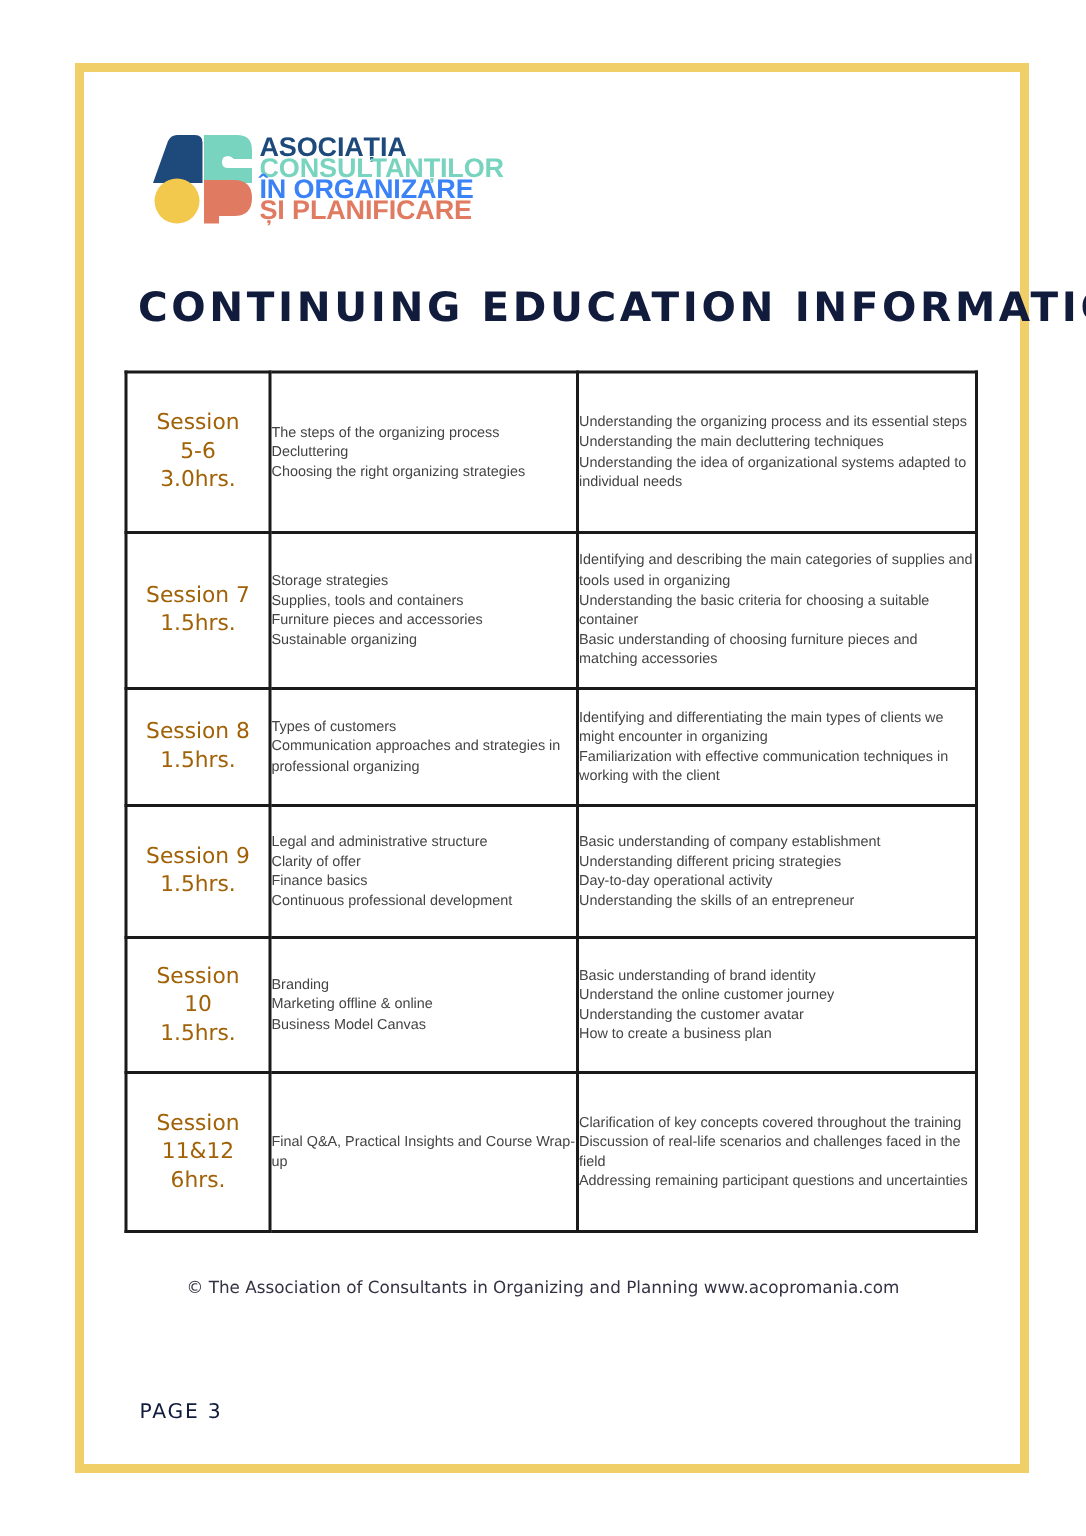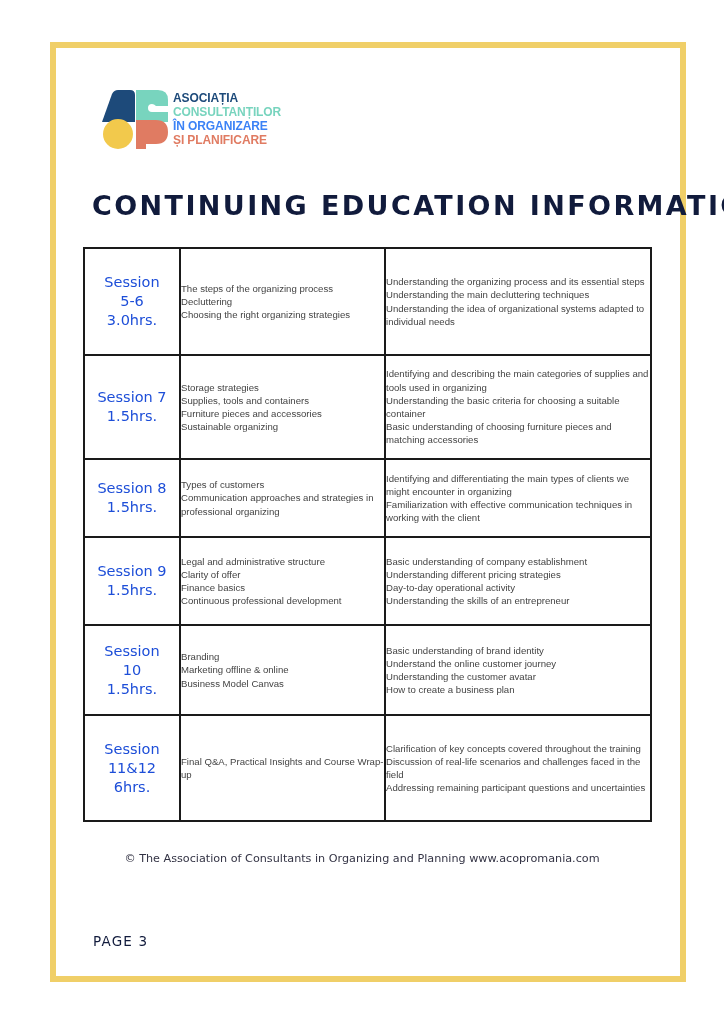--- a/index.html
+++ b/index.html
@@ -35,21 +35,21 @@
     position: absolute;
     left: 0;
     top: 0;
   }
   .logo-text {
     position: absolute;
     left: 73px;
     top: 3px;
     font-family: "Liberation Sans", sans-serif;
     font-weight: bold;
-    font-size: 12px;
+    font-size: 18px;
     line-height: 14px;
     letter-spacing: -0.1px;
   }
   .logo-text div { white-space: nowrap; }
   .lt1 { color: #1d4a7a; }
   .lt2 { color: #78d4be; text-align: right; }
   .lt3 { color: #3b82f6; }
   .lt4 { color: #e07b62; }
 
   .title {
@@ -78,21 +78,21 @@
     padding: 0;
   }
   col.c1 { width: 96px; }
   col.c2 { width: 205px; }
   col.c3 { width: 266px; }
   td.sess {
     text-align: center;
     font-family: "DejaVu Sans", sans-serif;
     font-size: 14.5px;
     line-height: 19px;
-    color: #1d4ed8;
+    color: #a16207;
   }
   td.sess div { white-space: nowrap; }
   td.topics, td.outcomes {
     font-family: Liberation Sans, sans-serif;
     font-size: 9.6px;
     line-height: 13.2px;
     color: #444444;
   }
   td.topics { padding: 0 8px 0 11px; }
   td.outcomes { padding: 0 8px 0 11px; }

